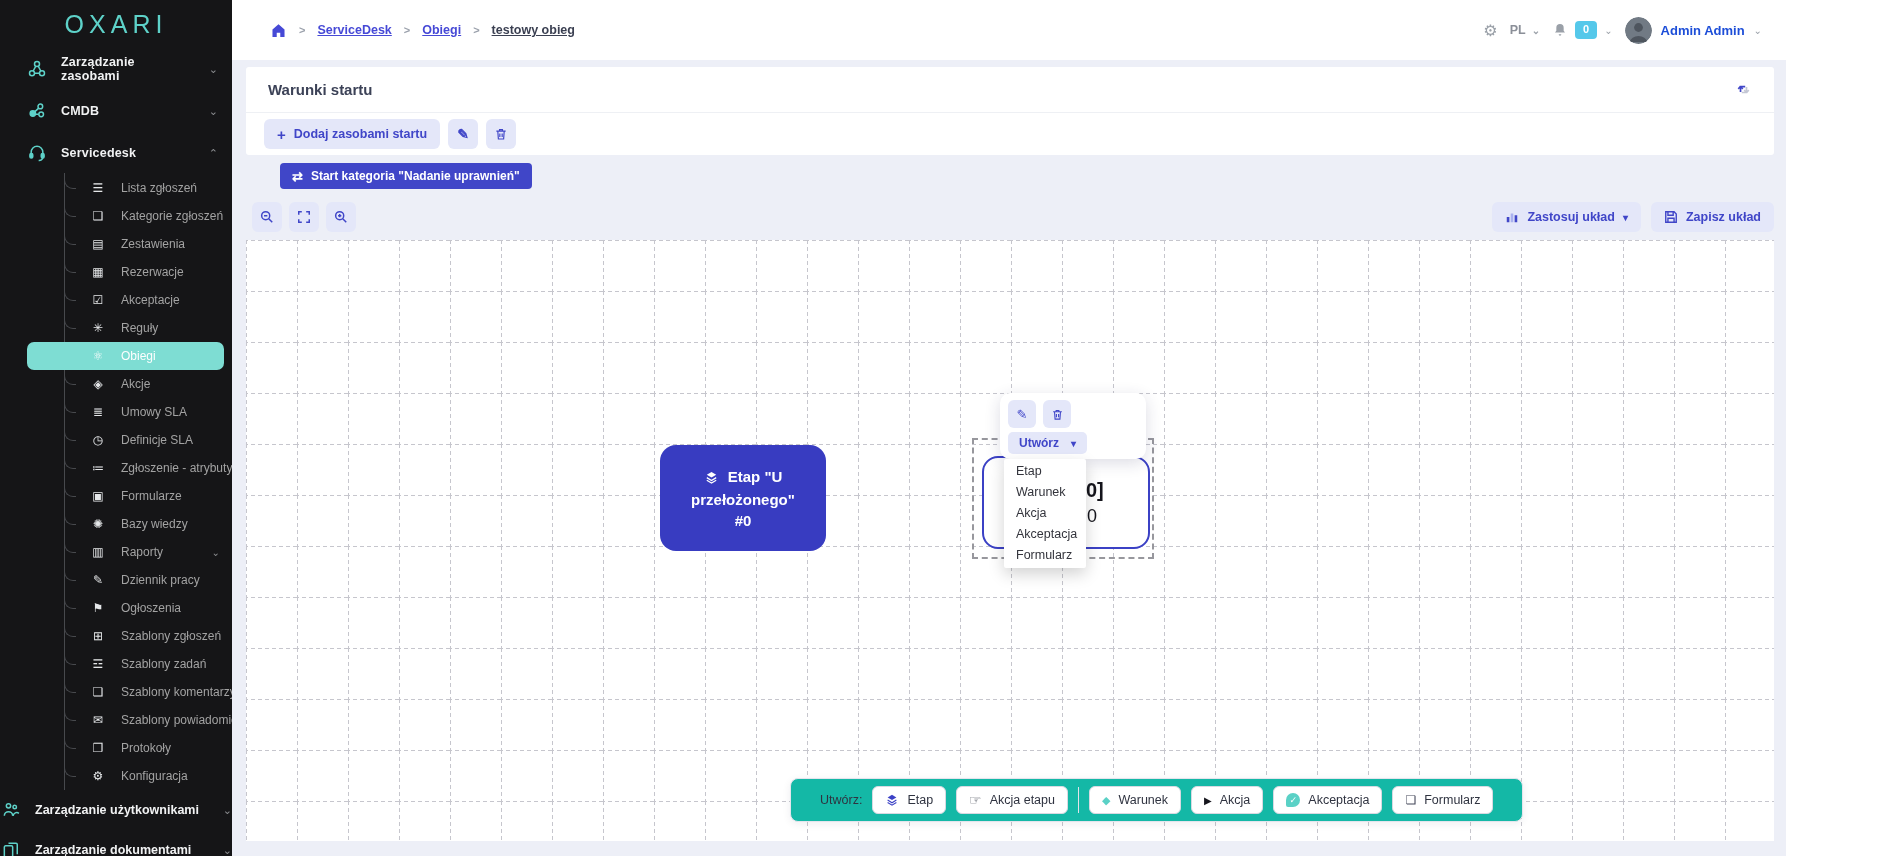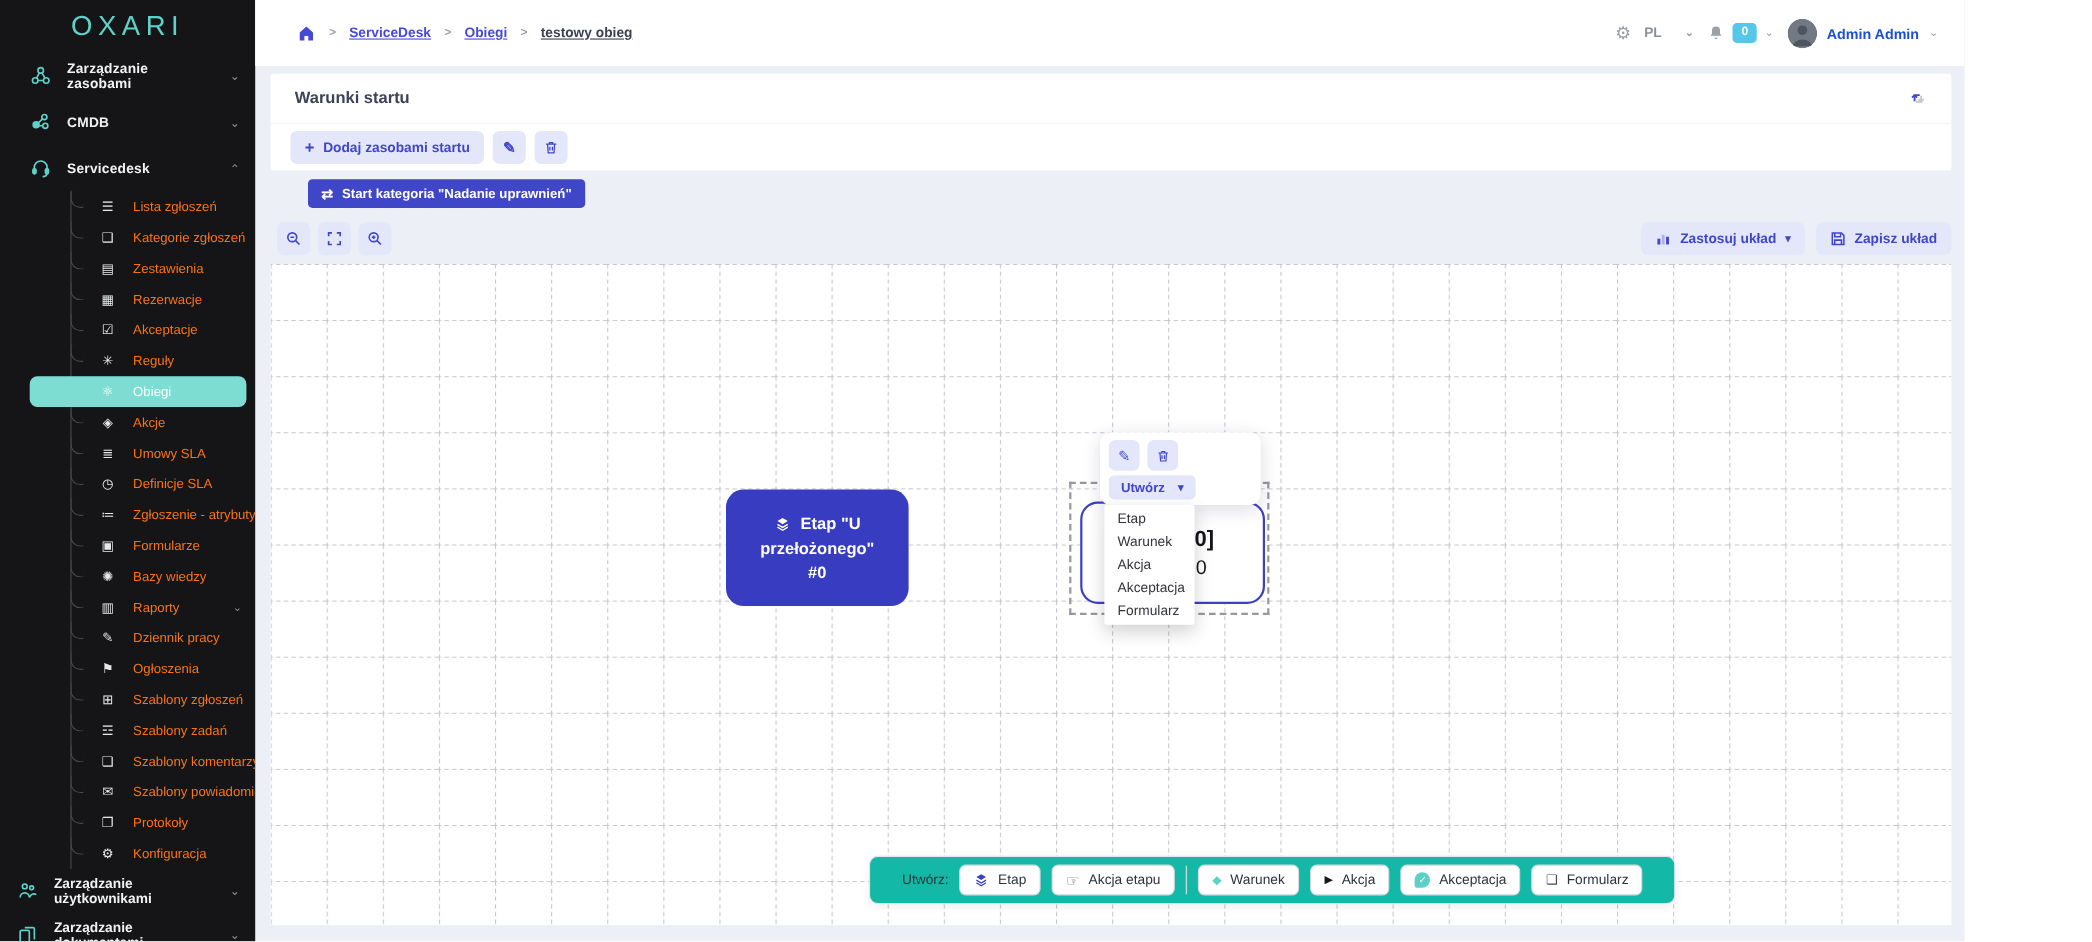--- a/index.html
+++ b/index.html
@@ -14,42 +14,42 @@
   .nav-top { height:42px; display:flex; align-items:center; padding:0 14px 0 26px; gap:13px; cursor:pointer; }
   .nav-top .ticon { width:22px; height:22px; display:flex; align-items:center; justify-content:center; flex:0 0 22px; }
   .nav-top .tlabel { flex:1; color:#f1f2f3; font-size:12.5px; font-weight:700; letter-spacing:.2px; }
   .nav-top .tchev { color:#8b8d90; font-size:11px; }
   .subnav { list-style:none; margin-left:64px; border-left:1px solid #47494d; }
   .subitem { height:28px; display:flex; align-items:center; padding-left:24px; gap:14px;
              position:relative; cursor:pointer; }
   .subitem::before { content:''; position:absolute; left:-1px; top:-1px; width:11px; height:15px;
              border-left:1px solid #47494d; border-bottom:1px solid #47494d; border-bottom-left-radius:9px; }
   .subicon { width:18px; flex:0 0 18px; text-align:center; color:#e5e7e9; font-size:12px; }
-  .sublabel { color:#f97316; font-size:12px; font-weight:500; white-space:nowrap; flex:1; }
+  .sublabel { color:#a3a3a3; font-size:12px; font-weight:500; white-space:nowrap; flex:1; }
   .subchev { color:#8b8d90; font-size:10px; padding-right:12px; }
   .subitem[data-state="selected"] { background:#7eddd3; border-radius:7px; margin-left:-38px; margin-right:8px;
              padding-left:62px; z-index:1; }
   .subitem[data-state="selected"]::before { display:none; }
   .subitem[data-state="selected"] .subicon, .subitem[data-state="selected"] .sublabel { color:#fdfefe; }
-  .nav-bottom { height:40px; display:flex; align-items:center; padding:0 14px; gap:13px; cursor:pointer; }
+  .nav-bottom { height:40px; display:flex; align-items:center; padding:0 0; gap:13px; cursor:pointer; }
   .nav-bottom .ticon { width:22px; flex:0 0 22px; display:flex; justify-content:center; }
   .nav-bottom .tlabel { flex:1; color:#f1f2f3; font-size:12.5px; font-weight:700; }
   .nav-bottom .tchev { color:#8b8d90; font-size:11px; }
 
   
   .main { flex:1; display:flex; flex-direction:column; }
   .topbar { height:60px; background:#ffffff; display:flex; align-items:center;
             justify-content:space-between; padding:0 24px 0 38px; }
   .breadcrumb { display:flex; align-items:center; gap:12px; }
   .bc-sep { color:#9aa0ab; font-size:11px; font-weight:700; }
   .bc-link { color:#4649d6; font-size:12.5px; font-weight:700; text-decoration:underline; cursor:pointer; }
   .bc-current { color:#3a3f51; font-size:12.5px; font-weight:700; text-decoration:underline; }
   .top-right { display:flex; align-items:center; gap:12px; }
   .gear { color:#9aa0a8; font-size:16px; cursor:pointer; }
-  .lang { display:flex; align-items:center; gap:21px; color:#8b8f98; font-size:12.5px; font-weight:700; cursor:pointer; }
+  .lang { display:flex; align-items:center; gap:6px; color:#8b8f98; font-size:12.5px; font-weight:700; cursor:pointer; }
   .chev-sm { color:#9aa0a8; font-size:10px; }
   .bellgrp { display:flex; align-items:center; gap:7px; cursor:pointer; }
   .badge { background:#55c8ea; color:#fff; font-size:11px; font-weight:700; border-radius:4px;
            padding:2px 8px; line-height:1.2; }
   .usergrp { display:flex; align-items:center; gap:9px; cursor:pointer; }
   .avatar { width:27px; height:27px; border-radius:50%; overflow:hidden; display:block; }
   .username { color:#1d4ed8; font-size:13px; font-weight:600; }
 
   .content { padding:7px 12px 0 14px; flex:1; display:flex; flex-direction:column; }
 

